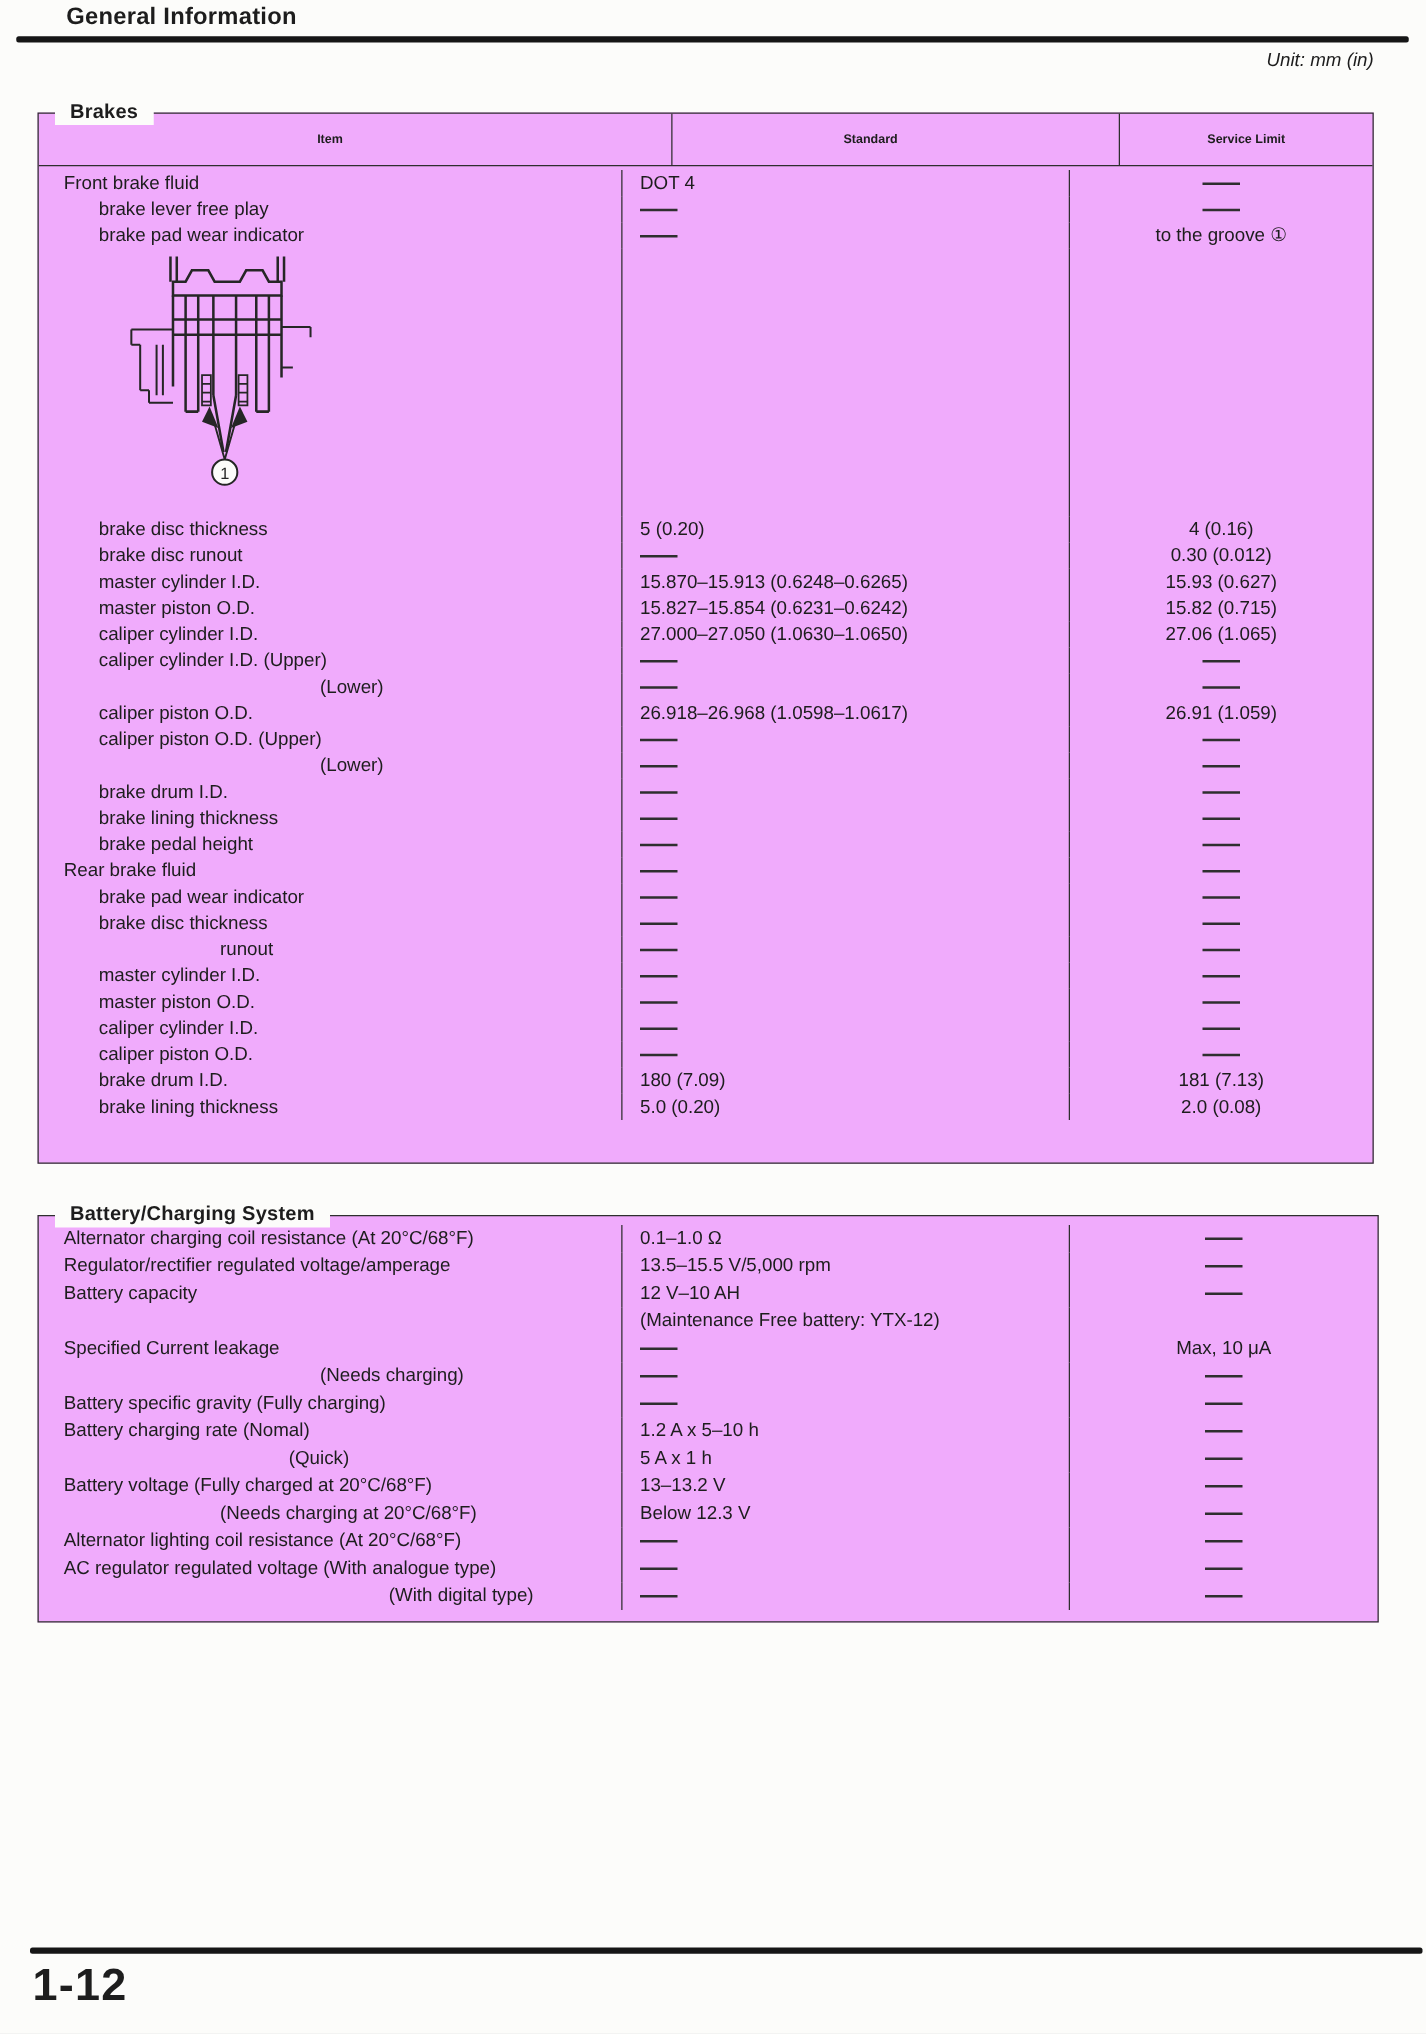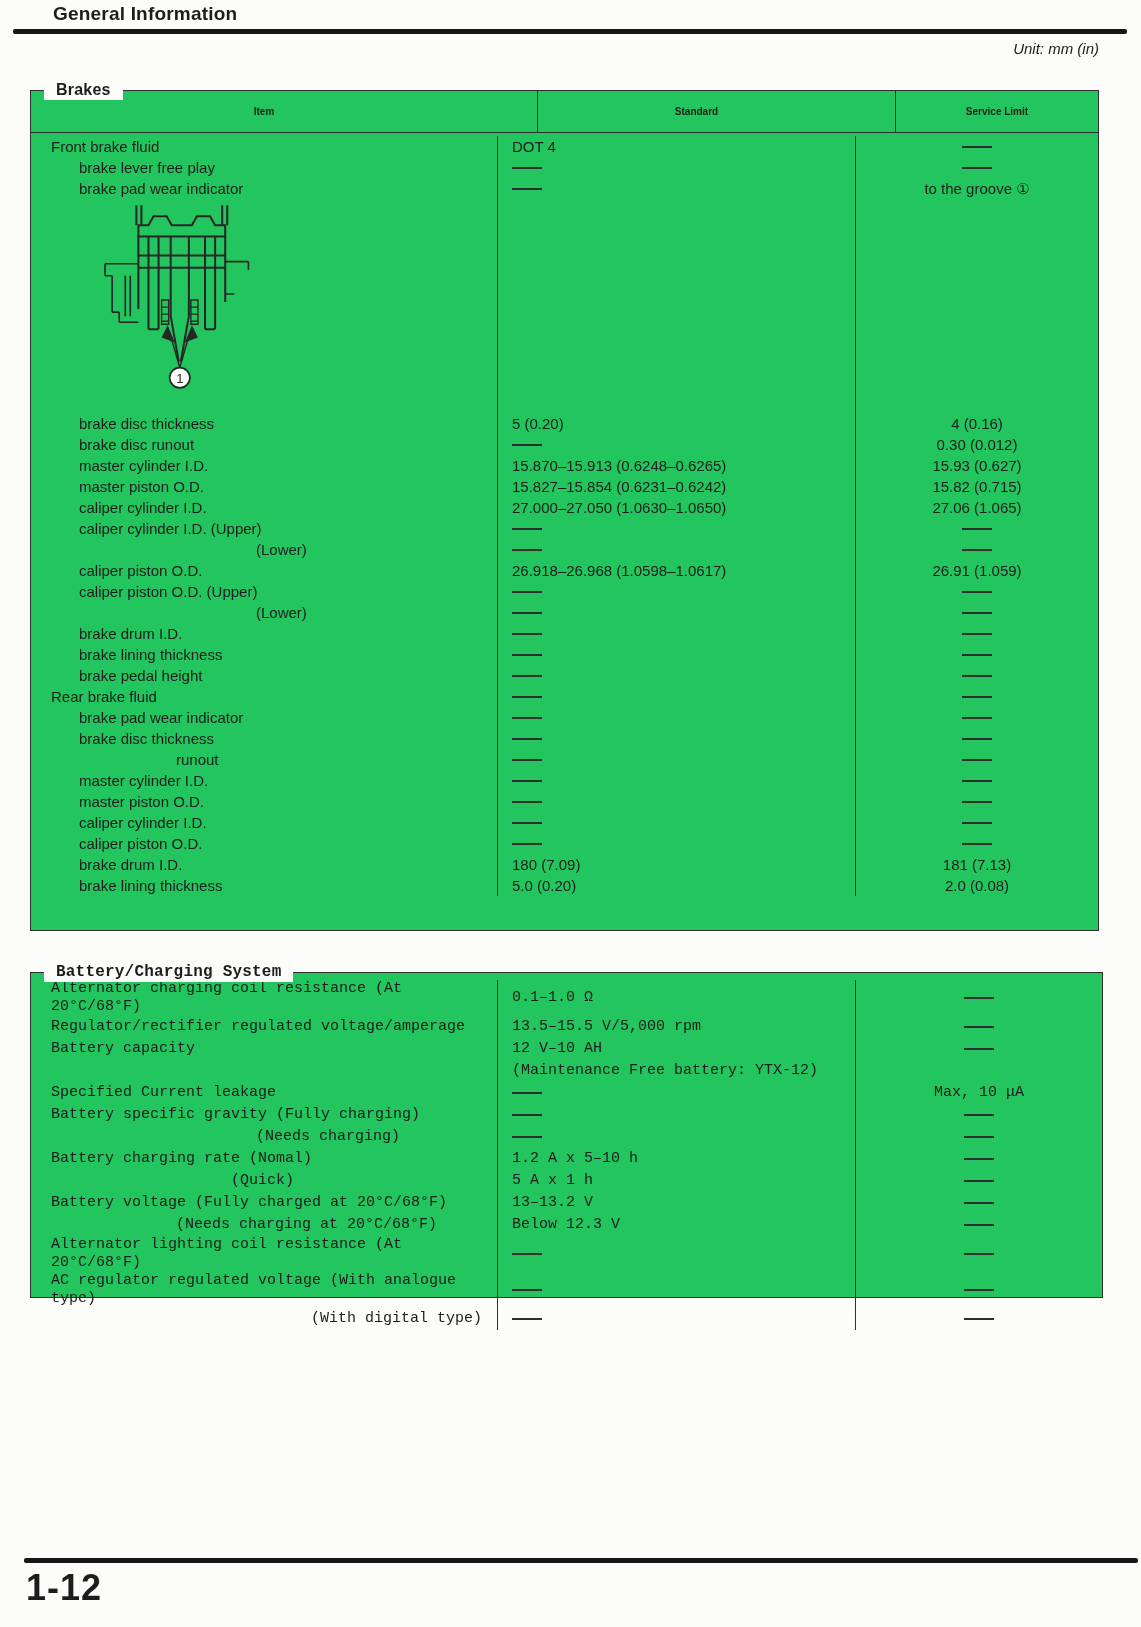--- a/index.html
+++ b/index.html
@@ -21,24 +21,24 @@
     background:#161616;border-radius:2px;
   }
   .unit-label{
     position:absolute;top:40px;right:42px;font-size:15px;font-style:italic;
   }
   
   .spec-box{
     position:absolute;left:30px;
     border:1.6px solid #2e2e2e;
     box-sizing:border-box;
-    background:#22c55e;
+    background:#f0abfc;
   }
   .spec-box.brakes{top:90px;width:1069px;height:841px;}
-  .spec-box.battery{top:972px;width:1073px;height:326px;font-family:Liberation Mono, monospace;}
+  .spec-box.battery{top:972px;width:1073px;height:326px;}
   .legend{
     position:absolute;top:-11px;left:13px;
     background:#fcfcfa;padding:0 12px;
     font-size:16px;font-weight:700;letter-spacing:.2px;
     line-height:20px;
   }
   .thead{
     display:grid;grid-template-columns:466px 358px 1fr;
     height:41px;border-bottom:1.6px solid #2e2e2e;
   }
@@ -472,43 +472,43 @@
             <span>Specified Current leakage</span>
           </div>
           <div class="cell std-cell">
             <span class="dash"></span>
           </div>
           <div class="cell svc-cell">
             <span>Max, 10 μA</span>
           </div>
         </div>
         <div class="trow">
-          <div class="cell item-cell ind-0">
-            <span>Battery specific gravity (Fully charging)</span>
-          </div>
-          <div class="cell std-cell">
-            <span class="dash"></span>
-          </div>
-          <div class="cell svc-cell">
-            <span class="dash"></span>
-          </div>
-        </div>
-        <div class="trow">
           <div class="cell item-cell ind-4">
             <span>(Needs charging)</span>
           </div>
           <div class="cell std-cell">
             <span class="dash"></span>
           </div>
           <div class="cell svc-cell">
             <span class="dash"></span>
           </div>
         </div>
         <div class="trow">
           <div class="cell item-cell ind-0">
+            <span>Battery specific gravity (Fully charging)</span>
+          </div>
+          <div class="cell std-cell">
+            <span class="dash"></span>
+          </div>
+          <div class="cell svc-cell">
+            <span class="dash"></span>
+          </div>
+        </div>
+        <div class="trow">
+          <div class="cell item-cell ind-0">
             <span>Battery charging rate (Nomal)</span>
           </div>
           <div class="cell std-cell">
             <span>1.2 A x 5–10 h</span>
           </div>
           <div class="cell svc-cell">
             <span class="dash"></span>
           </div>
         </div>
         <div class="trow">

